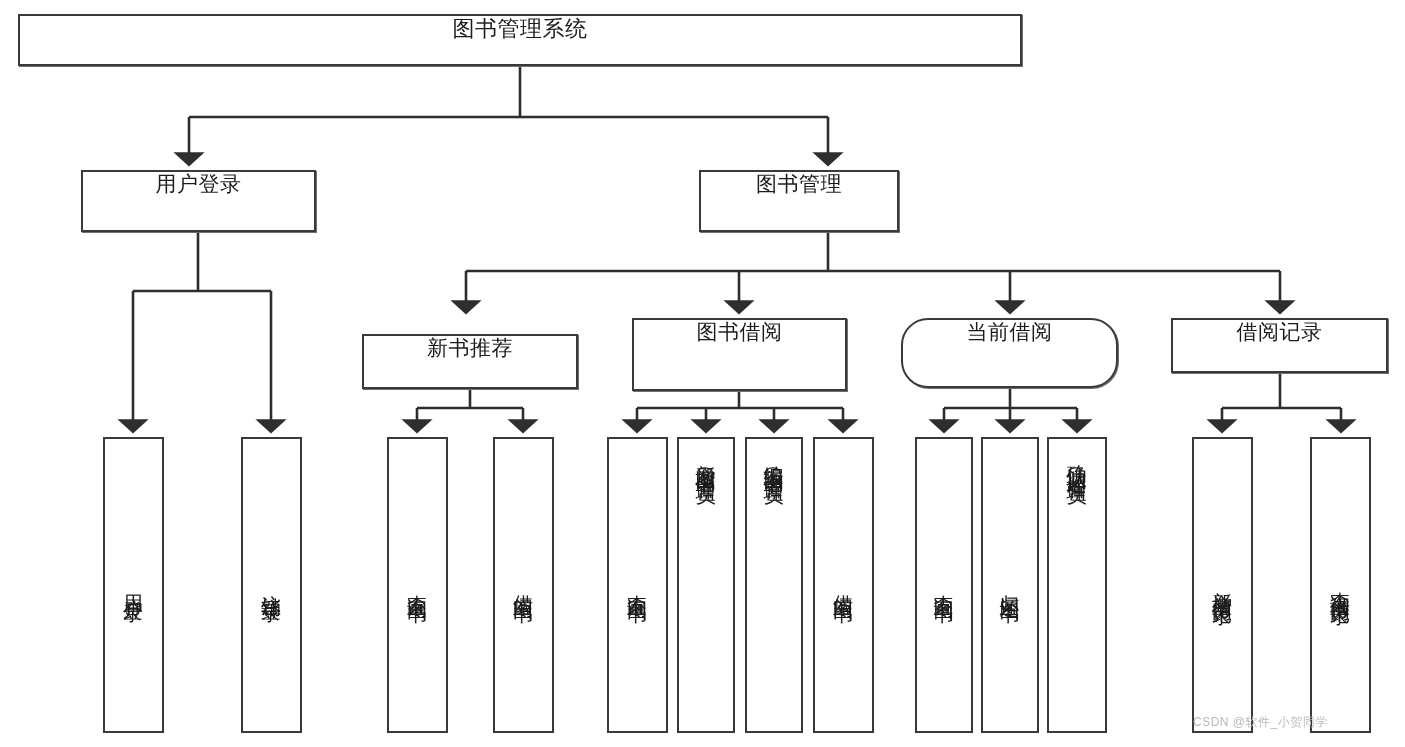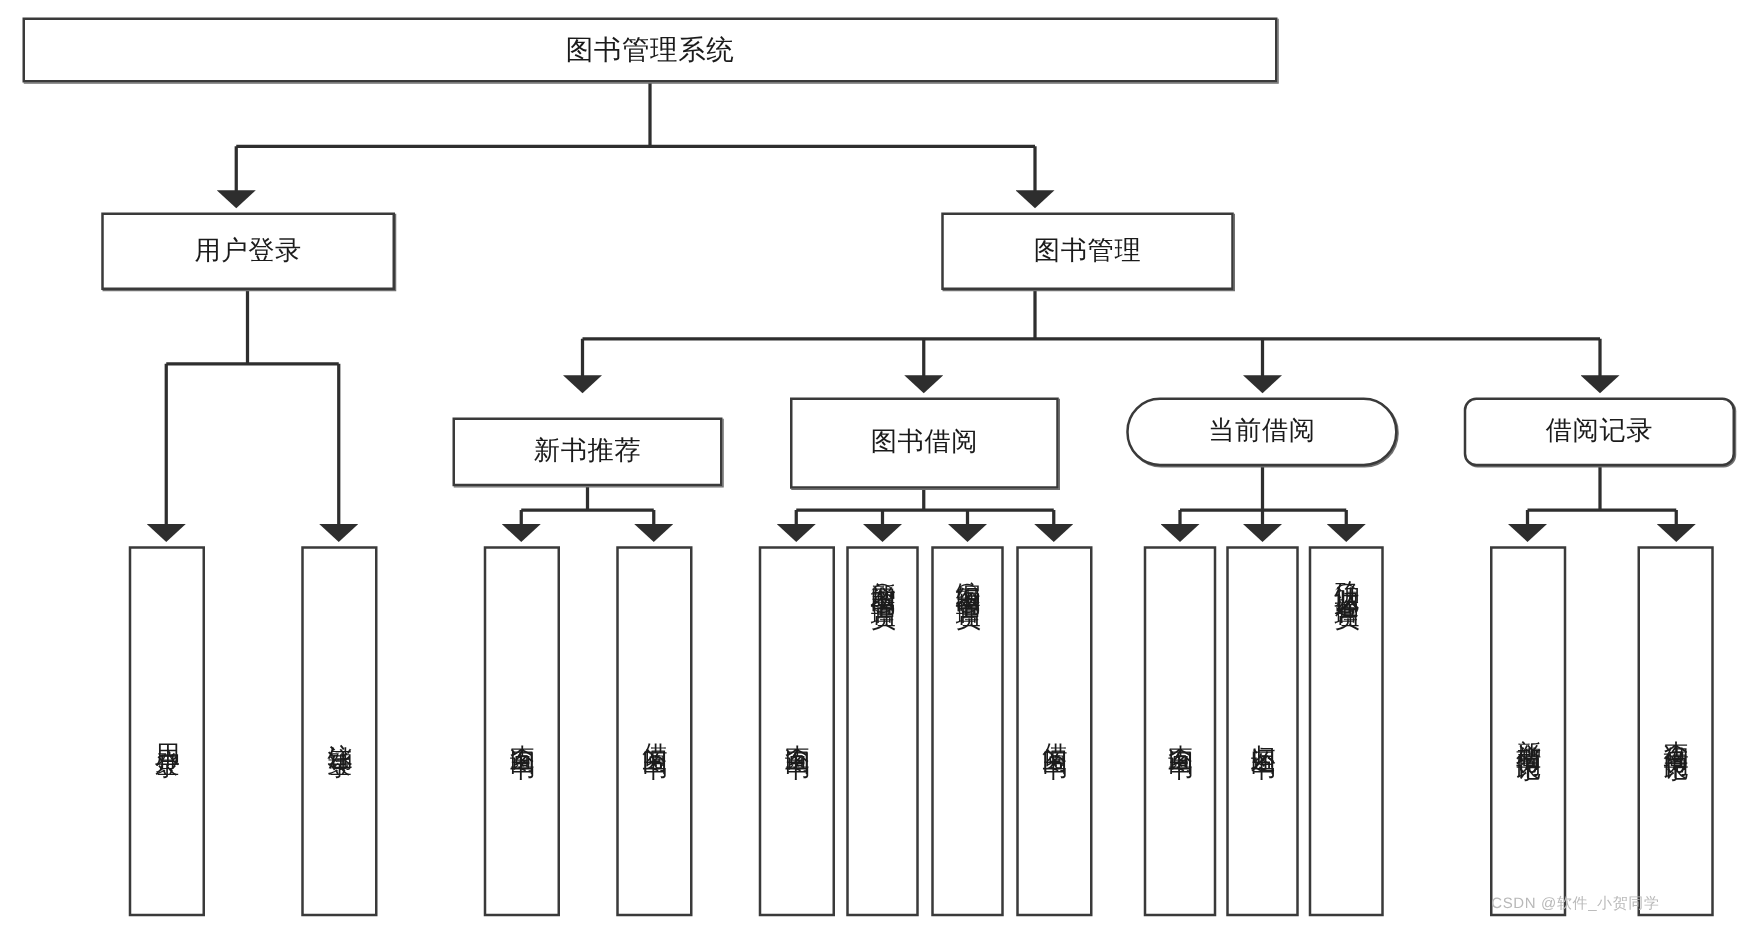--- a/index.html
+++ b/index.html
@@ -16,21 +16,21 @@
     height: 747px;
     background: #ffffff;
     overflow: hidden;
   }
   .node {
     position: absolute;
     box-sizing: border-box;
     background: #ffffff;
     border: 2px solid #3a3a3a;
     display: flex;
-    align-items: center;
+    align-items: flex-start;
     justify-content: center;
   }
   .node.shadowed {
     box-shadow: 1px 1px 0 0 #6f6f6f;
   }
   .node-label {
     color: #1b1b1b;
     font-size: 21px;
     line-height: 1.15;
     letter-spacing: 0.5px;
@@ -126,37 +126,37 @@
   </svg>
 
   <div class="node root shadowed" style="left:18px; top:14px; width:1004px; height:52px;">
     <span class="node-label">图书管理系统</span>
   </div>
 
   <div class="node shadowed" style="left:81px; top:170px; width:235px; height:62px;">
     <span class="node-label">用户登录</span>
   </div>
 
-  <div class="node shadowed" style="left:753px; top:170px; width:234px; height:62px;">
+  <div class="node shadowed" style="left:699px; top:170px; width:200px; height:62px;">
     <span class="node-label">图书管理</span>
   </div>
 
   <div class="node shadowed" style="left:362px; top:318px; width:216px; height:55px;margin-top:16px;">
     <span class="node-label">新书推荐</span>
   </div>
 
   <div class="node shadowed" style="left:632px; top:318px; width:215px; height:73px;">
     <span class="node-label">图书借阅</span>
   </div>
 
-  <div class="node shadowed" style="left:901px; top:318px; width:217px; height:55px;border-radius:27px;">
+  <div class="node shadowed" style="left:901px; top:318px; width:217px; height:70px;border-radius:27px;">
     <span class="node-label">当前借阅</span>
   </div>
 
-  <div class="node shadowed" style="left:1171px; top:318px; width:217px; height:55px;border-radius:10px;">
+  <div class="node shadowed" style="left:1171px; top:318px; width:217px; height:55px;">
     <span class="node-label">借阅记录</span>
   </div>
 
   <div class="node vertical centerv" style="left:103px; top:437px; width:61px; height:296px;">
     <span class="node-label">用户登录</span>
   </div>
 
   <div class="node vertical centerv" style="left:241px; top:437px; width:61px; height:296px;">
     <span class="node-label">注销登录</span>
   </div>

